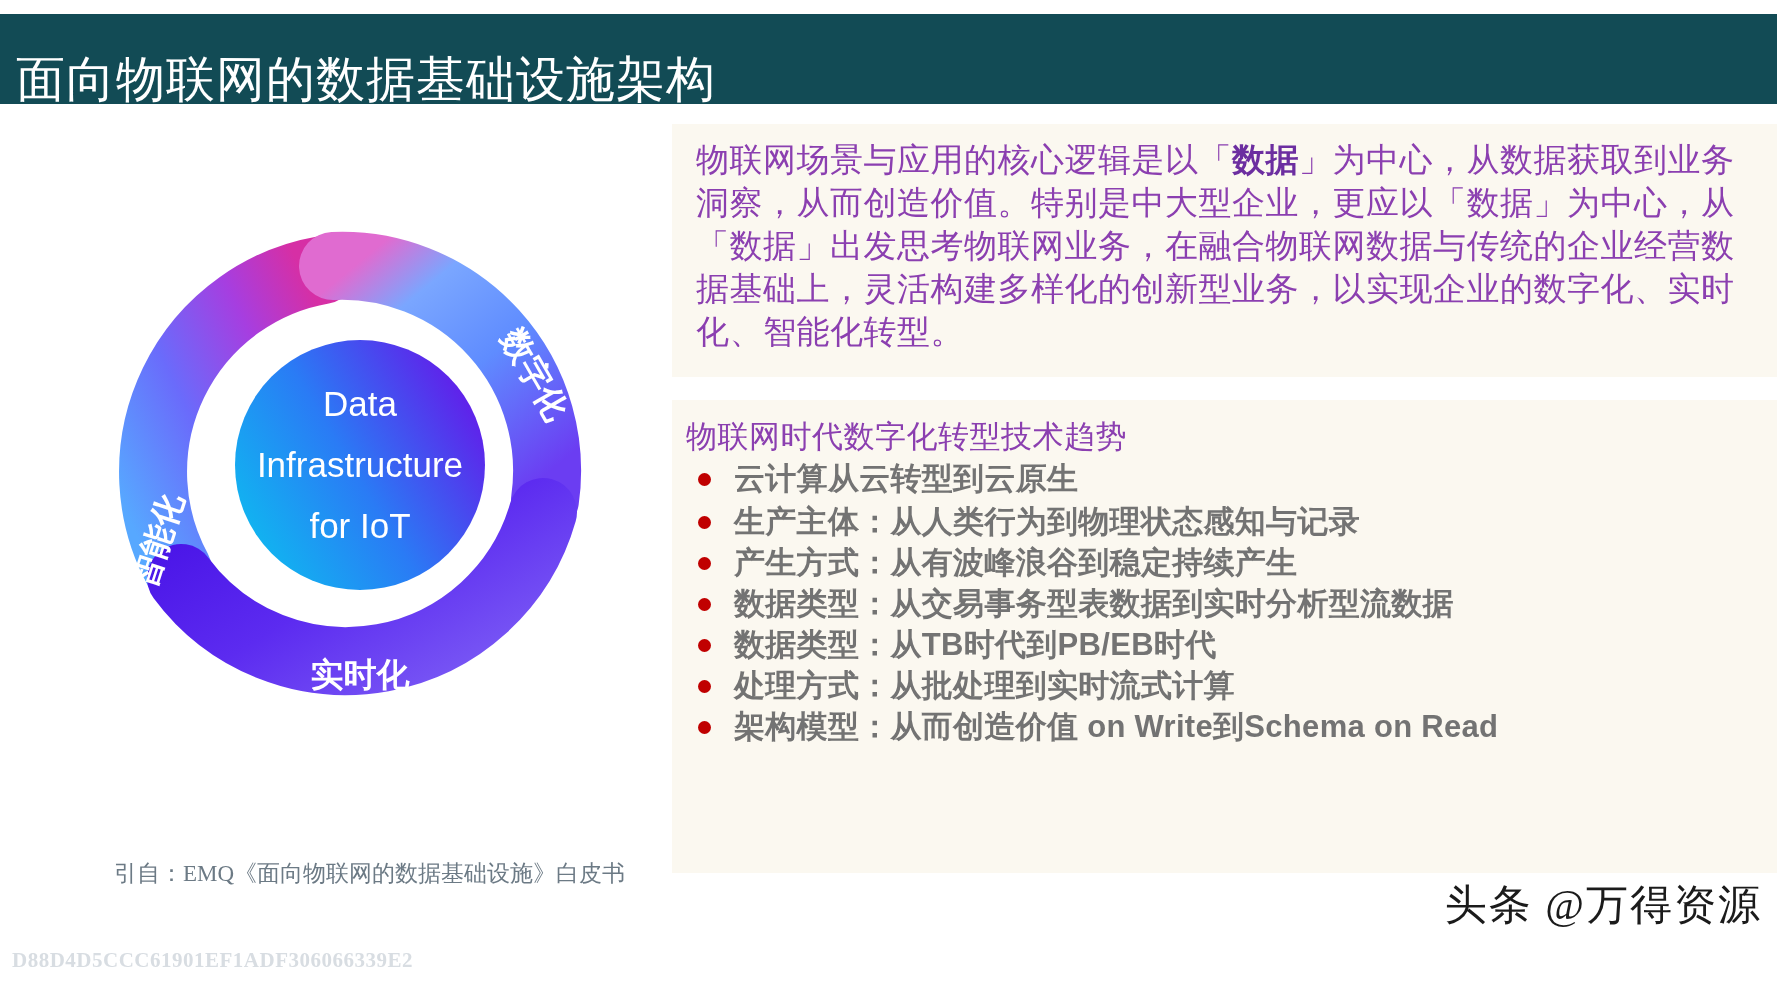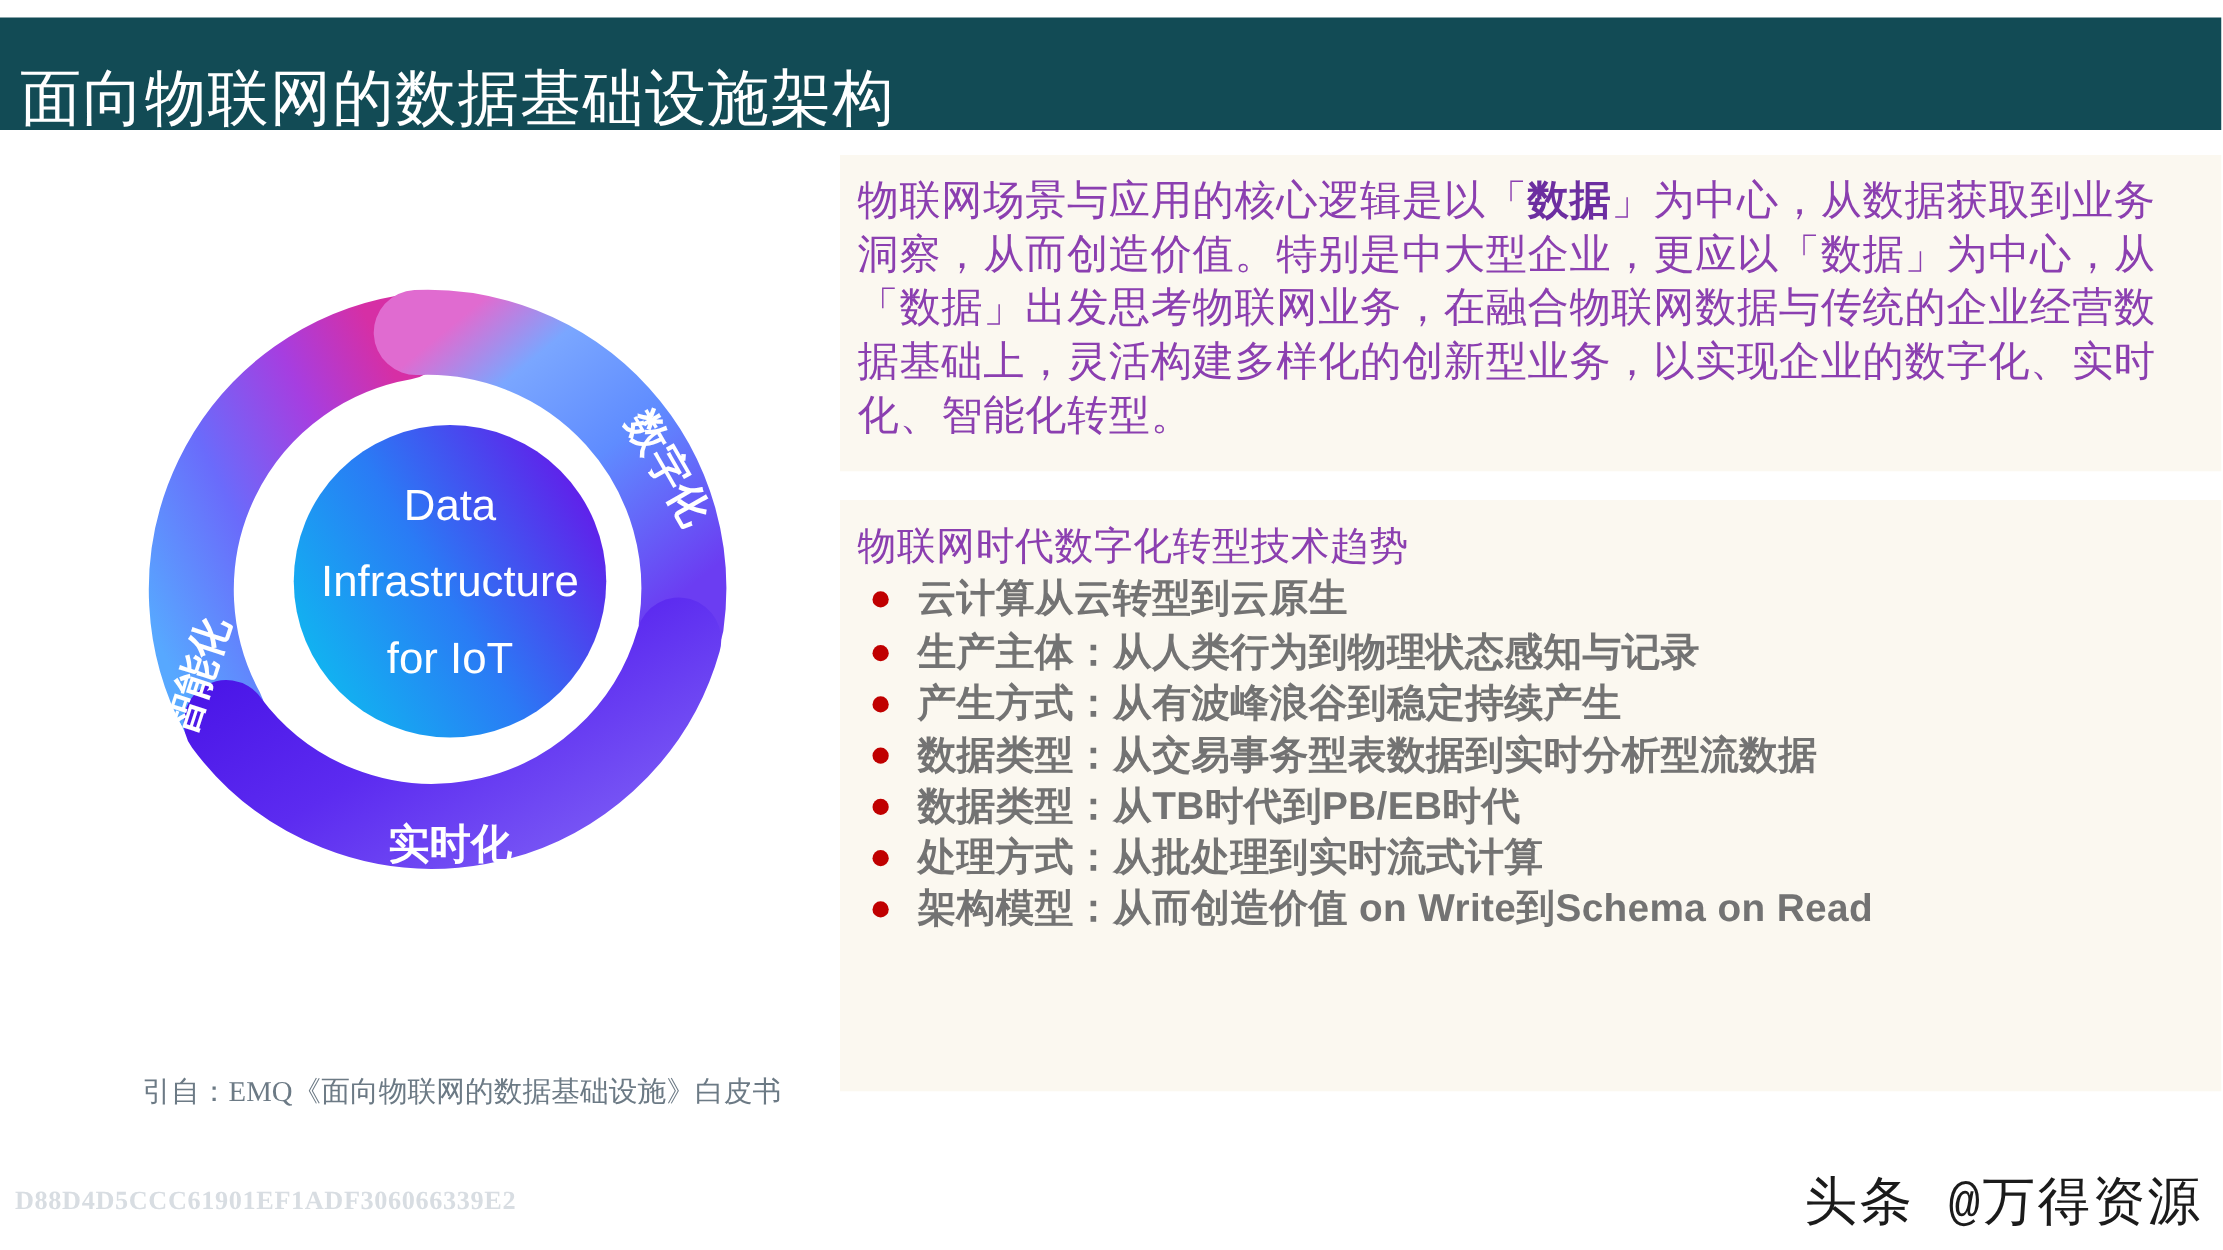--- a/index.html
+++ b/index.html
@@ -42,21 +42,21 @@
     position:absolute;left:95px;top:858px;width:530px;
     text-align:right;
     font-family:"Liberation Serif","DejaVu Serif",serif;
     font-size:23px;color:#6c7a85;white-space:nowrap;
   }
   
   #panel-top{
     position:absolute;left:672px;top:124px;width:1105px;height:253px;
     background:#fbf8f0;
     box-sizing:border-box;
-    padding:14px 22px 0 14px;
+    padding:14px 22px 0 24px;
   }
   #panel-top p{
     margin:0;
     color:#8b3fb0;
     font-size:33px;
     line-height:43px;
     letter-spacing:0.5px;
   }
   #panel-top .hl{font-weight:700;color:#6c2ea0;}
   #panel-bottom{
@@ -83,22 +83,22 @@
     position:absolute;left:12px;top:15px;
     width:13px;height:13px;border-radius:50%;background:#c00000;
   }
   
   #hash-code{
     position:absolute;left:12px;top:948px;
     font-family:"Liberation Serif","DejaVu Serif",serif;
     font-weight:700;font-size:21px;color:#d8dde2;letter-spacing:0.5px;
   }
   #watermark{
-    position:absolute;right:16px;top:933px;
-    font-family:Liberation Mono, monospace;
+    position:absolute;right:16px;top:877px;
+    font-family:Liberation Serif, serif;
     font-size:42px;color:#1b1b1b;letter-spacing:2px;white-space:nowrap;
   }
 </style>
 </head>
 <body>
 
 <div id="title-band">
   <div id="title-text">面向物联网的数据基础设施架构</div>
 </div>
 

